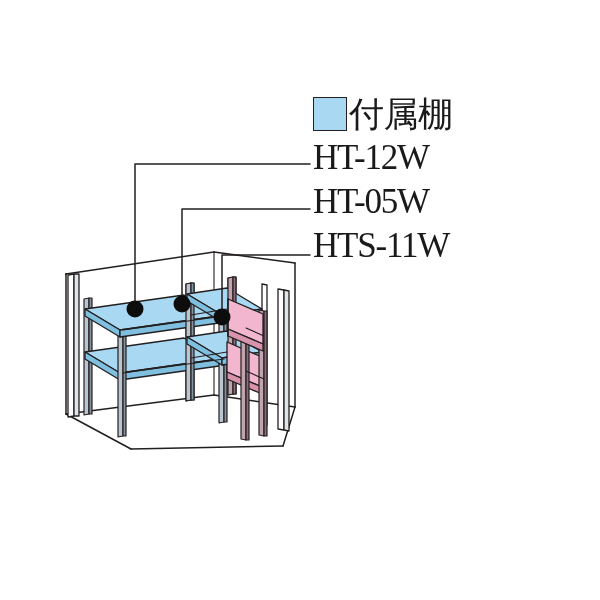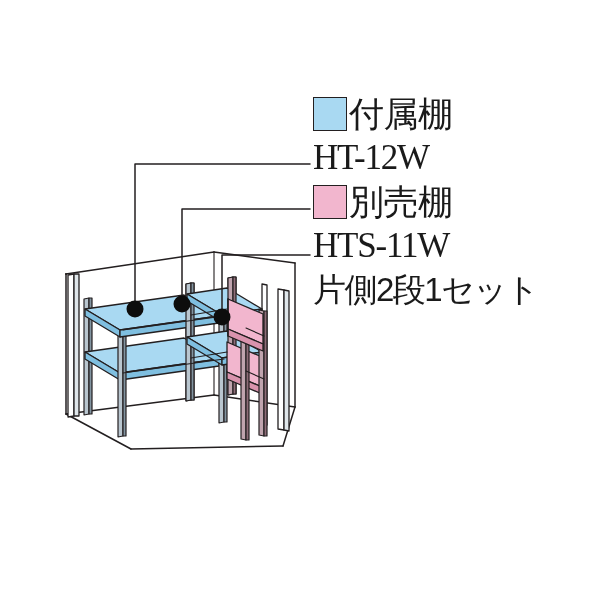--- a/index.html
+++ b/index.html
@@ -222,30 +222,26 @@
 
     <div class="ann-row">
       <span class="swatch blue"></span>
       <span class="ann-text">付属棚</span>
     </div>
 
     <div class="ann-row">
       <span class="ann-text code">HT-12W</span>
     </div>
 
-
-    <div class="ann-row">
-      <span class="swatch pink"></span>
-      <span class="ann-text">別売棚</span>
-    </div>
+    <div class="ann-row">
+      <span class="ann-text code">HT-05W</span>
+    </div>
+
 
     <div class="ann-row">
       <span class="ann-text code">HTS-11W</span>
     </div>
 
-    <div class="ann-row">
-      <span class="ann-text small">片側2段1セット</span>
-    </div>
 
 
   </div>
 
 </div>
 
 </body></html>

